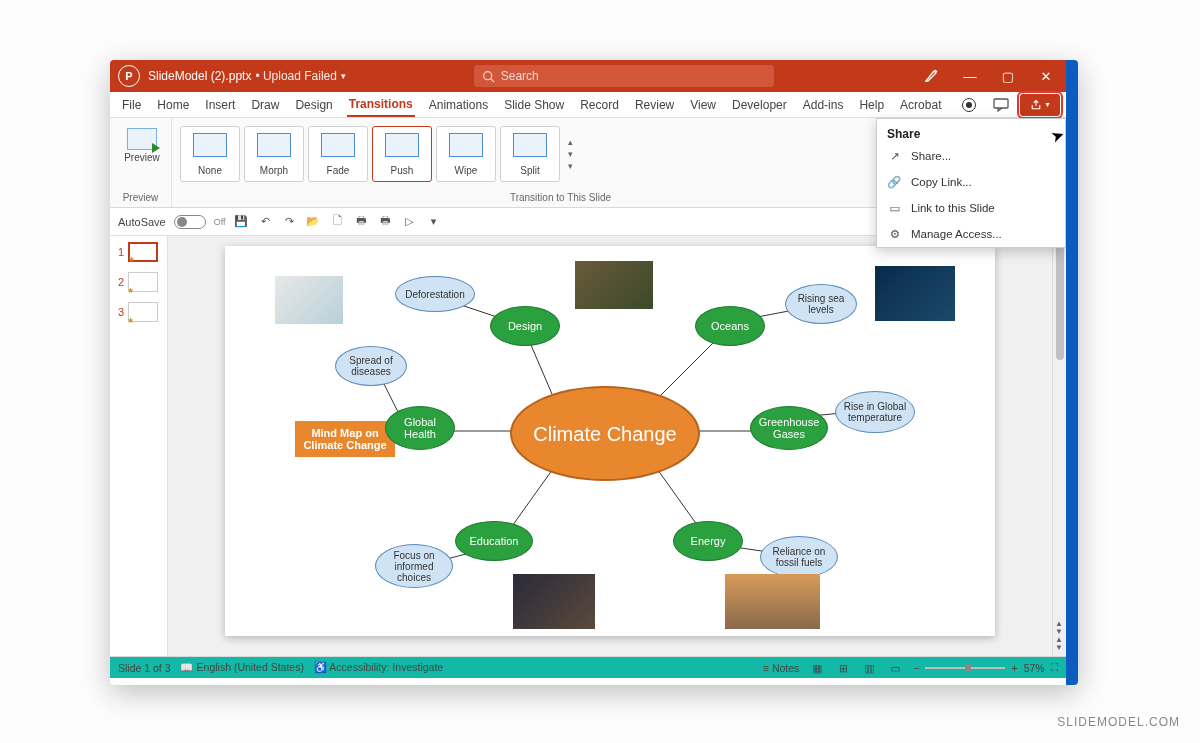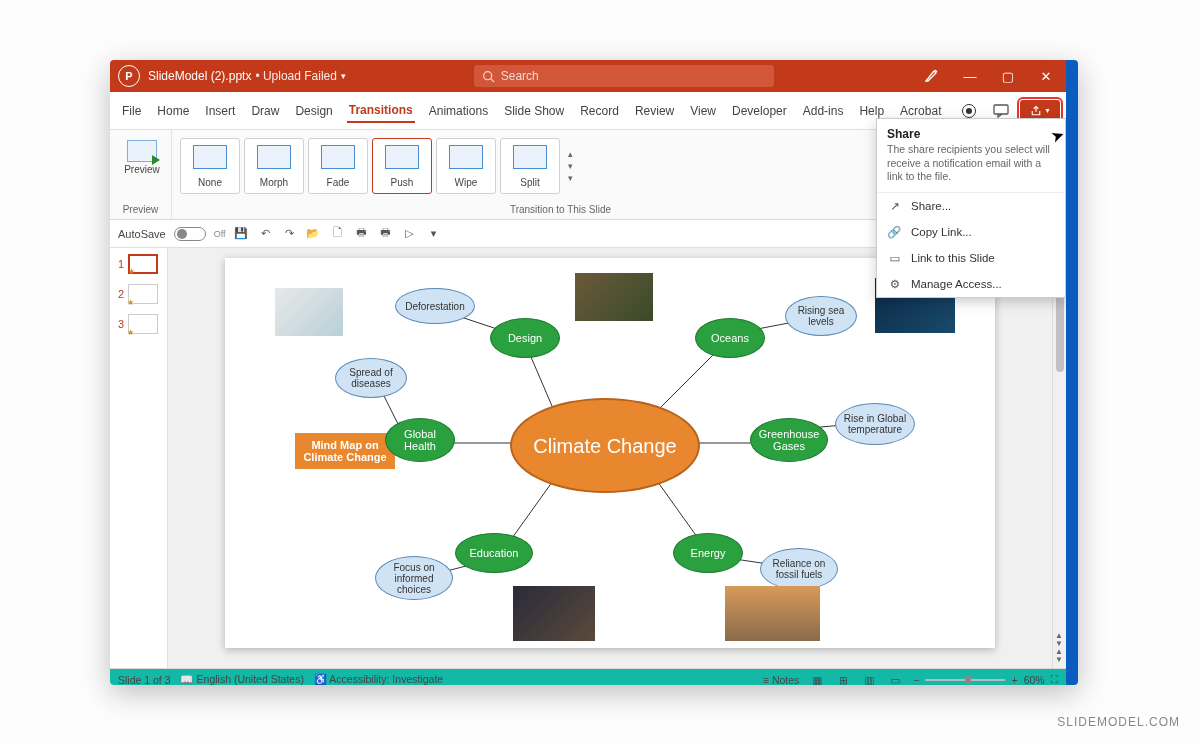--- a/index.html
+++ b/index.html
@@ -13,21 +13,21 @@
 .titlebar .status { opacity: .9; }
 .titlebar .chev { margin-left: 4px; font-size: 9px; }
 .titlebar .spacer { flex: 1; }
 .searchbox { width: 300px; height: 22px; background: #d2573a; border-radius: 3px; display: flex; align-items: center; padding: 0 8px; color: #f5d7cf; font-size: 12px; gap: 6px; }
 .searchbox svg { width: 13px; height: 13px; }
 .winbtns { display: flex; gap: 14px; margin-left: 18px; align-items: center; }
 .winbtns span { width: 24px; text-align: center; font-size: 13px; }
 .winbtns .pen svg { width: 16px; height: 16px; }
 
 
-.ribtabs { height: 38px; background: #fff; border-bottom: 1px solid #e0e0e0; display: flex; align-items: center; font-size: 12px; color: #444; padding: 0 10px; gap: 12px; position: relative; }
+.ribtabs { height: 26px; background: #fff; border-bottom: 1px solid #e0e0e0; display: flex; align-items: center; font-size: 12px; color: #444; padding: 0 10px; gap: 12px; position: relative; }
 .ribtabs .tab { padding: 4px 2px; cursor: pointer; }
 .ribtabs .tab.active { color: #c23a1a; border-bottom: 2px solid #c23a1a; font-weight: 600; }
 .ribtabs .right { position: absolute; right: 6px; display: flex; gap: 6px; align-items: center; }
 .ribtabs .iconbtn { width: 26px; height: 20px; border: 1px solid transparent; display: flex; align-items: center; justify-content: center; border-radius: 3px; font-size: 12px; color: #555; }
 .ribtabs .rec { width: 14px; height: 14px; border: 1.5px solid #333; border-radius: 50%; display: flex; align-items: center; justify-content: center; }
 .ribtabs .rec::after { content: ""; width: 6px; height: 6px; background: #333; border-radius: 50%; }
 .ribtabs .sharebtn { background: #c23a1a; color: #fff; width: 40px; height: 22px; border-radius: 3px; display: flex; align-items: center; justify-content: center; gap: 3px; outline: 2px solid #e33; outline-offset: 1px; }
 .ribtabs .sharebtn svg { width: 12px; height: 12px; }
 
 
@@ -304,28 +304,27 @@
     <span class="sp"></span>
     <span>≡ <span>Notes</span></span>
     <span class="viewbtn">▦</span>
     <span class="viewbtn">⊞</span>
     <span class="viewbtn">▥</span>
     <span class="viewbtn">▭</span>
     <div class="zoom">
       <span>−</span>
       <div class="slider"></div>
       <span>+</span>
-      <span>60%</span>
+      <span>57%</span>
       <span>⛶</span>
     </div>
   </div>
 
   <div class="share-popup">
     <div class="hdr">Share</div>
-    <div class="desc">The share recipients you select will receive a notification email with a link to the file.</div>
     <div class="mitem">
         <span class="micn">↗</span>
         <span>Share...</span>
       </div>
     <div class="mitem">
         <span class="micn">🔗</span>
         <span>Copy Link...</span>
       </div>
     <div class="mitem">
         <span class="micn">▭</span>

